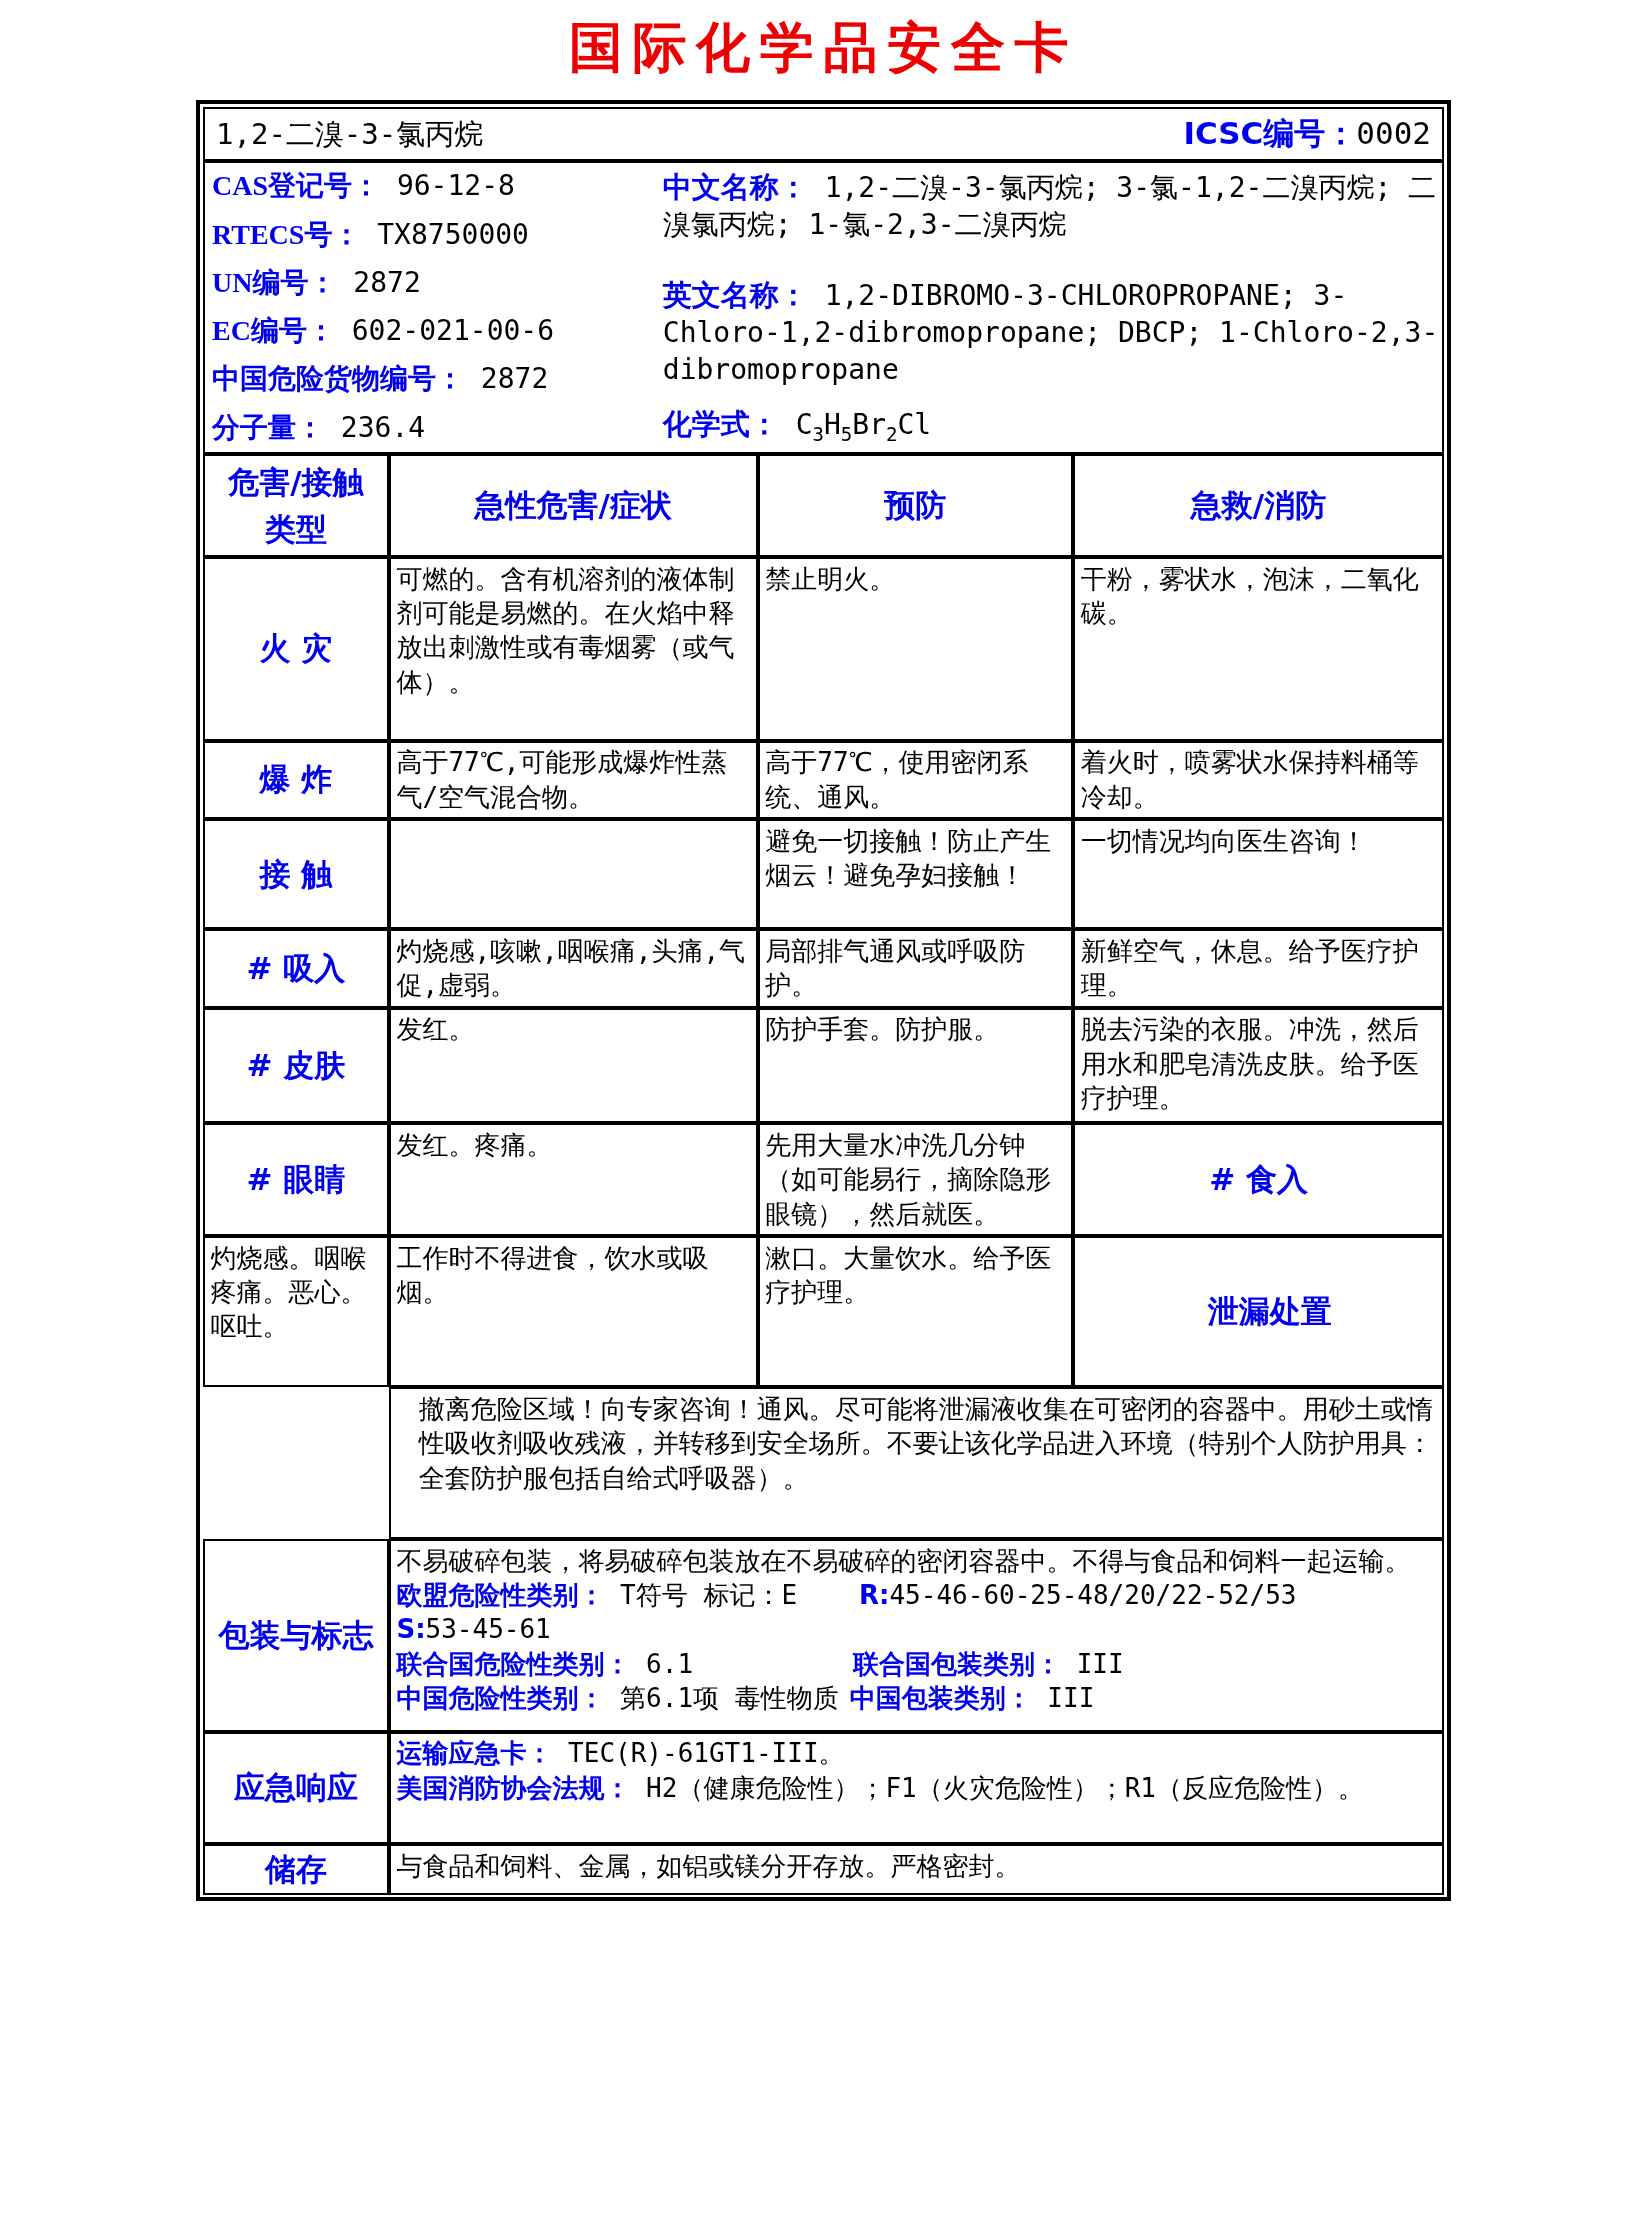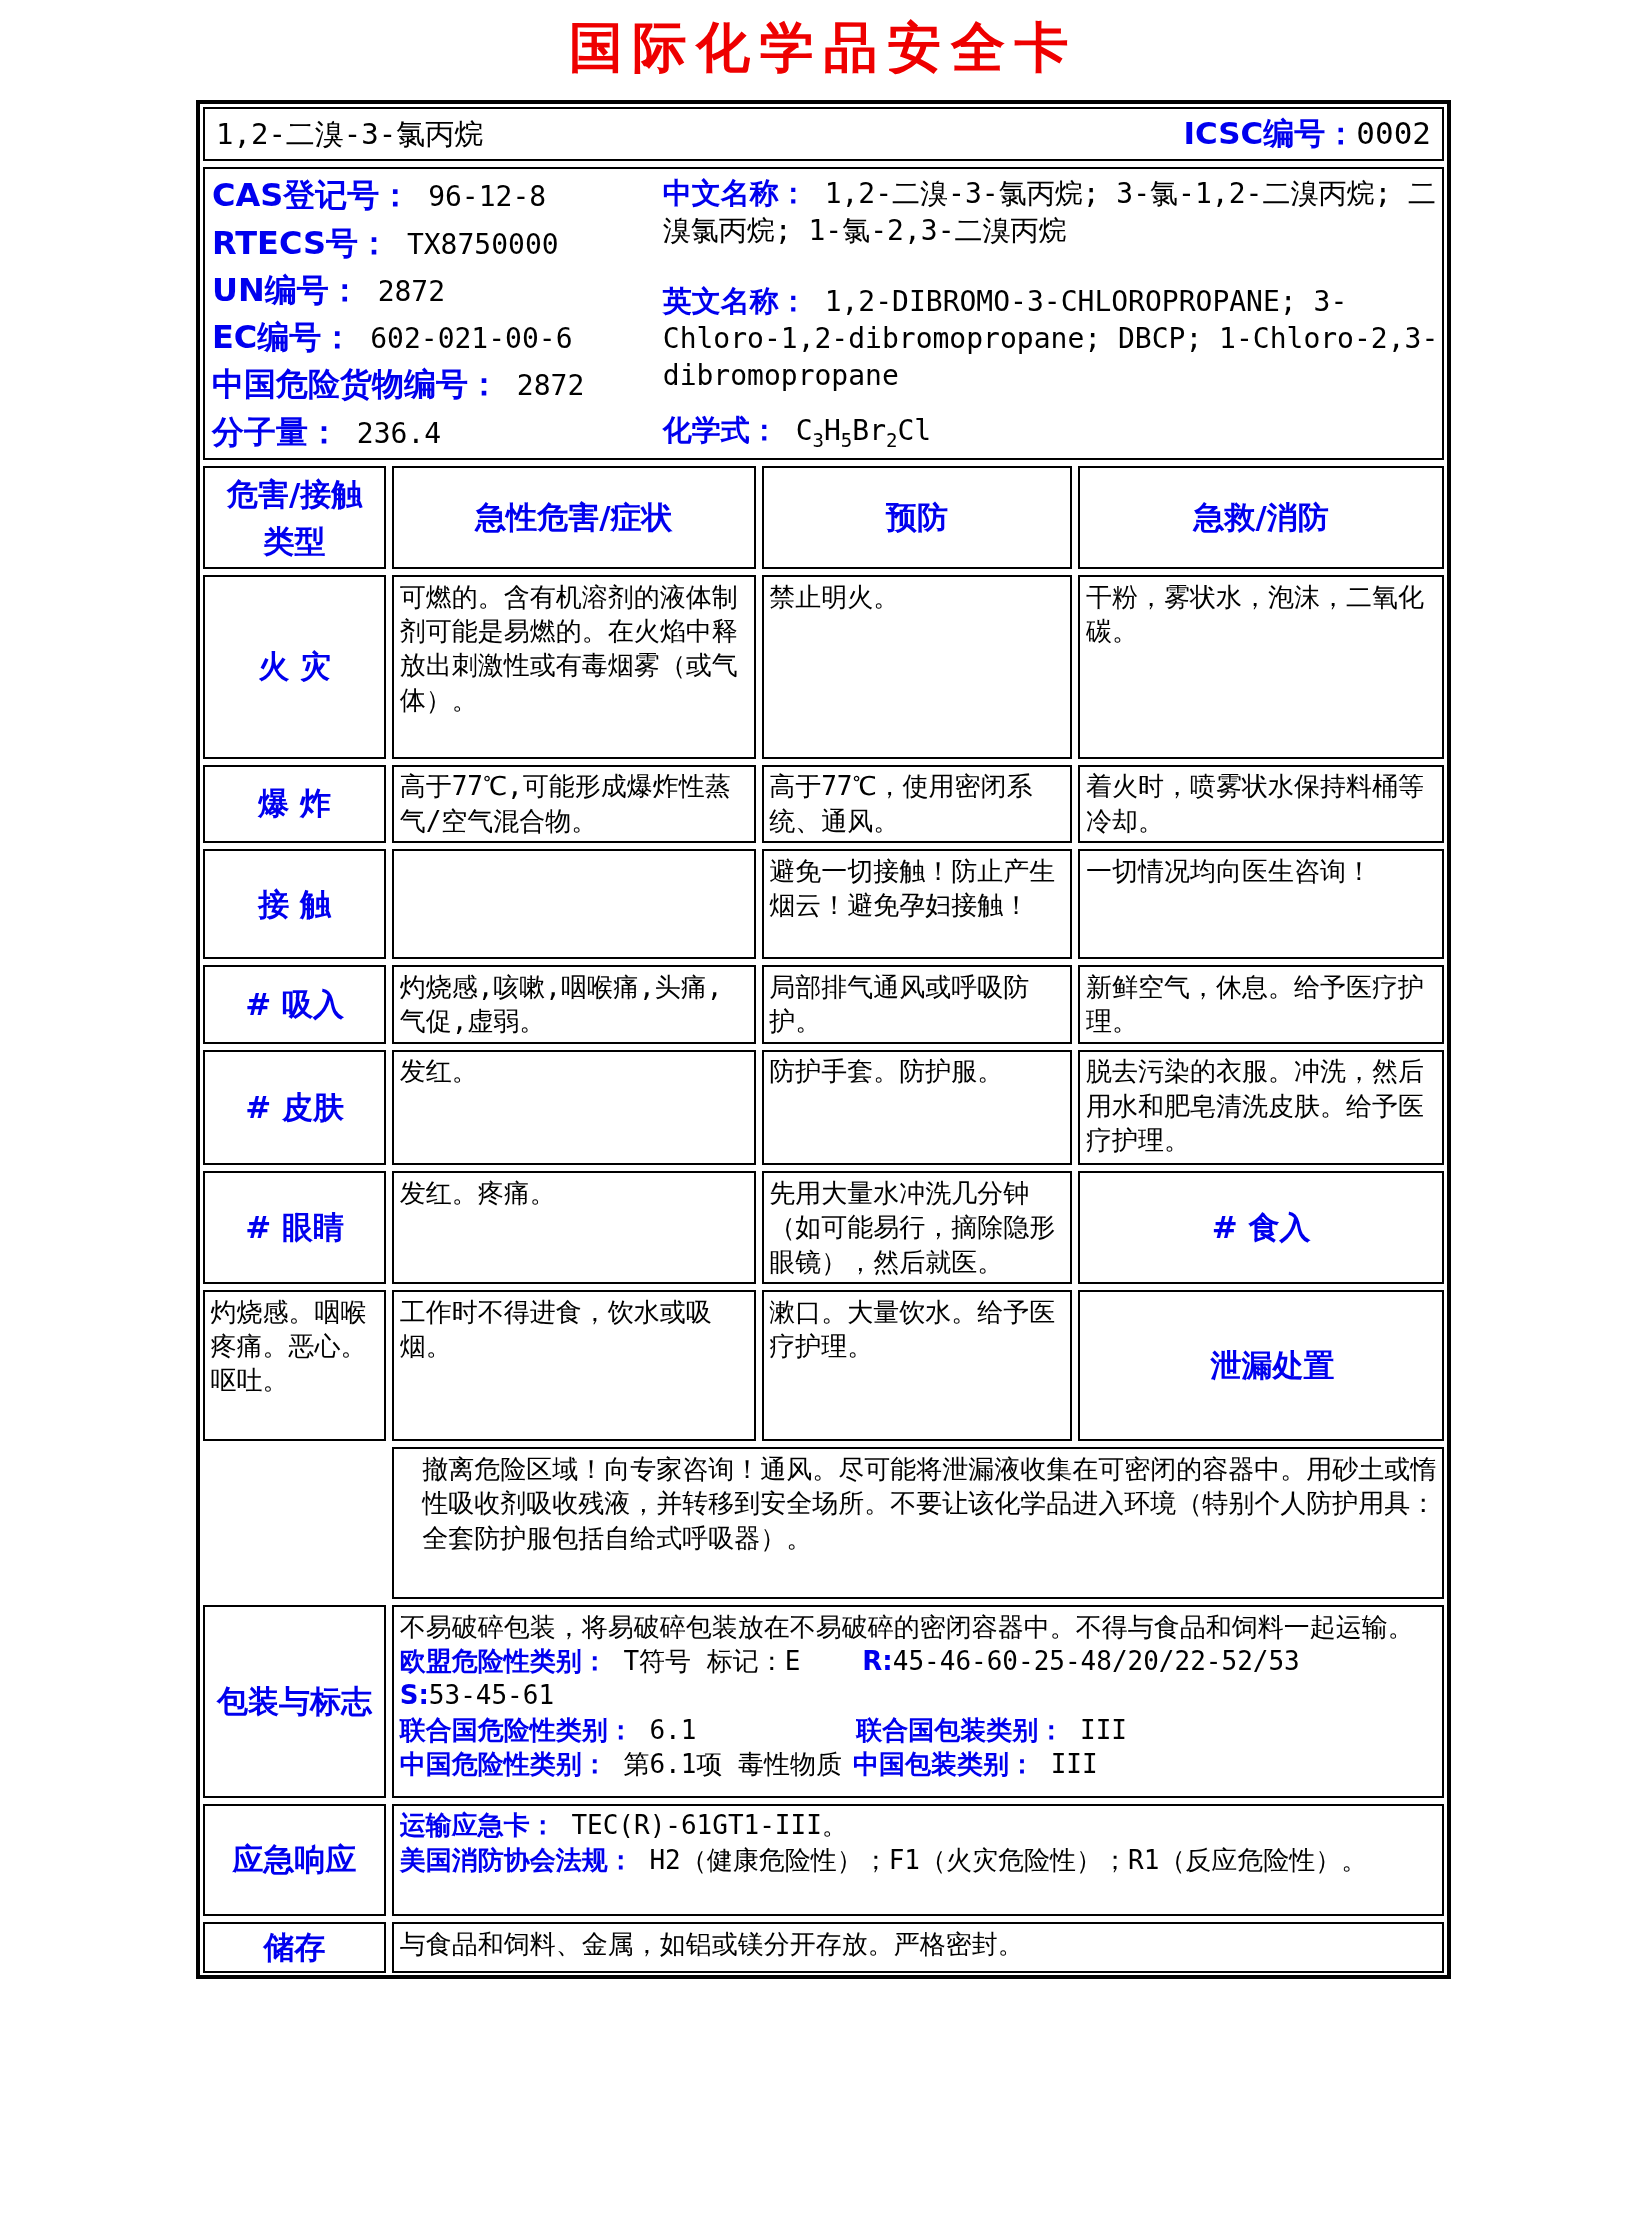--- a/index.html
+++ b/index.html
@@ -11,21 +11,21 @@
   .title{
     padding-top:12px;text-align:center;
     font-family:"DejaVu Sans","Liberation Sans",sans-serif;
     font-weight:bold;font-size:54px;letter-spacing:9.7px;color:#ee0000;
   }
   .card{
     width:1241px;margin:15.3px auto 0 auto;
     border:4.2px solid #000;background:#fff;padding:2.8px;
     display:grid;
     grid-template-columns:264fr 524fr 448fr 527fr;
-    gap:6px;
+    gap:0;
   }
   .cell{
     border:2.1px solid #000;background:#fff;
     padding:2.8px 5.6px;
     font-size:26px;line-height:1.32;
     overflow:hidden;
   }
   .span-all{grid-column:1 / -1;}
   .span-rest{grid-column:2 / -1;}
   .lbl{
@@ -39,21 +39,21 @@
     font-weight:bold;color:#0000ee;font-size:31px;text-align:center;
   }
   
   .row-name{min-height:44px;display:flex;align-items:center;justify-content:space-between;padding:2.8px 11px;}
   .row-name .chem{font-size:29px;}
   .row-name .icsc{font-size:31px;white-space:nowrap;}
   
   .row-ident{min-height:264px;display:flex;padding:5.6px 1.4px 5.6px 7px;}
   .ident-left{width:448px;flex:0 0 auto;display:flex;flex-direction:column;justify-content:space-between;}
   .ident-left .iline{white-space:nowrap;font-size:28px;}
-  .ident-left .lbl{font-size:32px;}
+  .ident-left .lbl{font-size:28px;font-family:Liberation Serif, serif;}
   .ident-right{flex:1 1 auto;padding-left:2.8px;font-size:28px;}
   .ident-right .lbl{font-size:29px;}
   .en-block{margin-top:32px;}
   .formula-block{margin-top:16px;}
   sub{font-size:68%;}
   
   .hdr{min-height:78px;font-size:31px;}
   .hdr .two-line{line-height:1.5;}
   
   .mh-fire{min-height:174px;}

